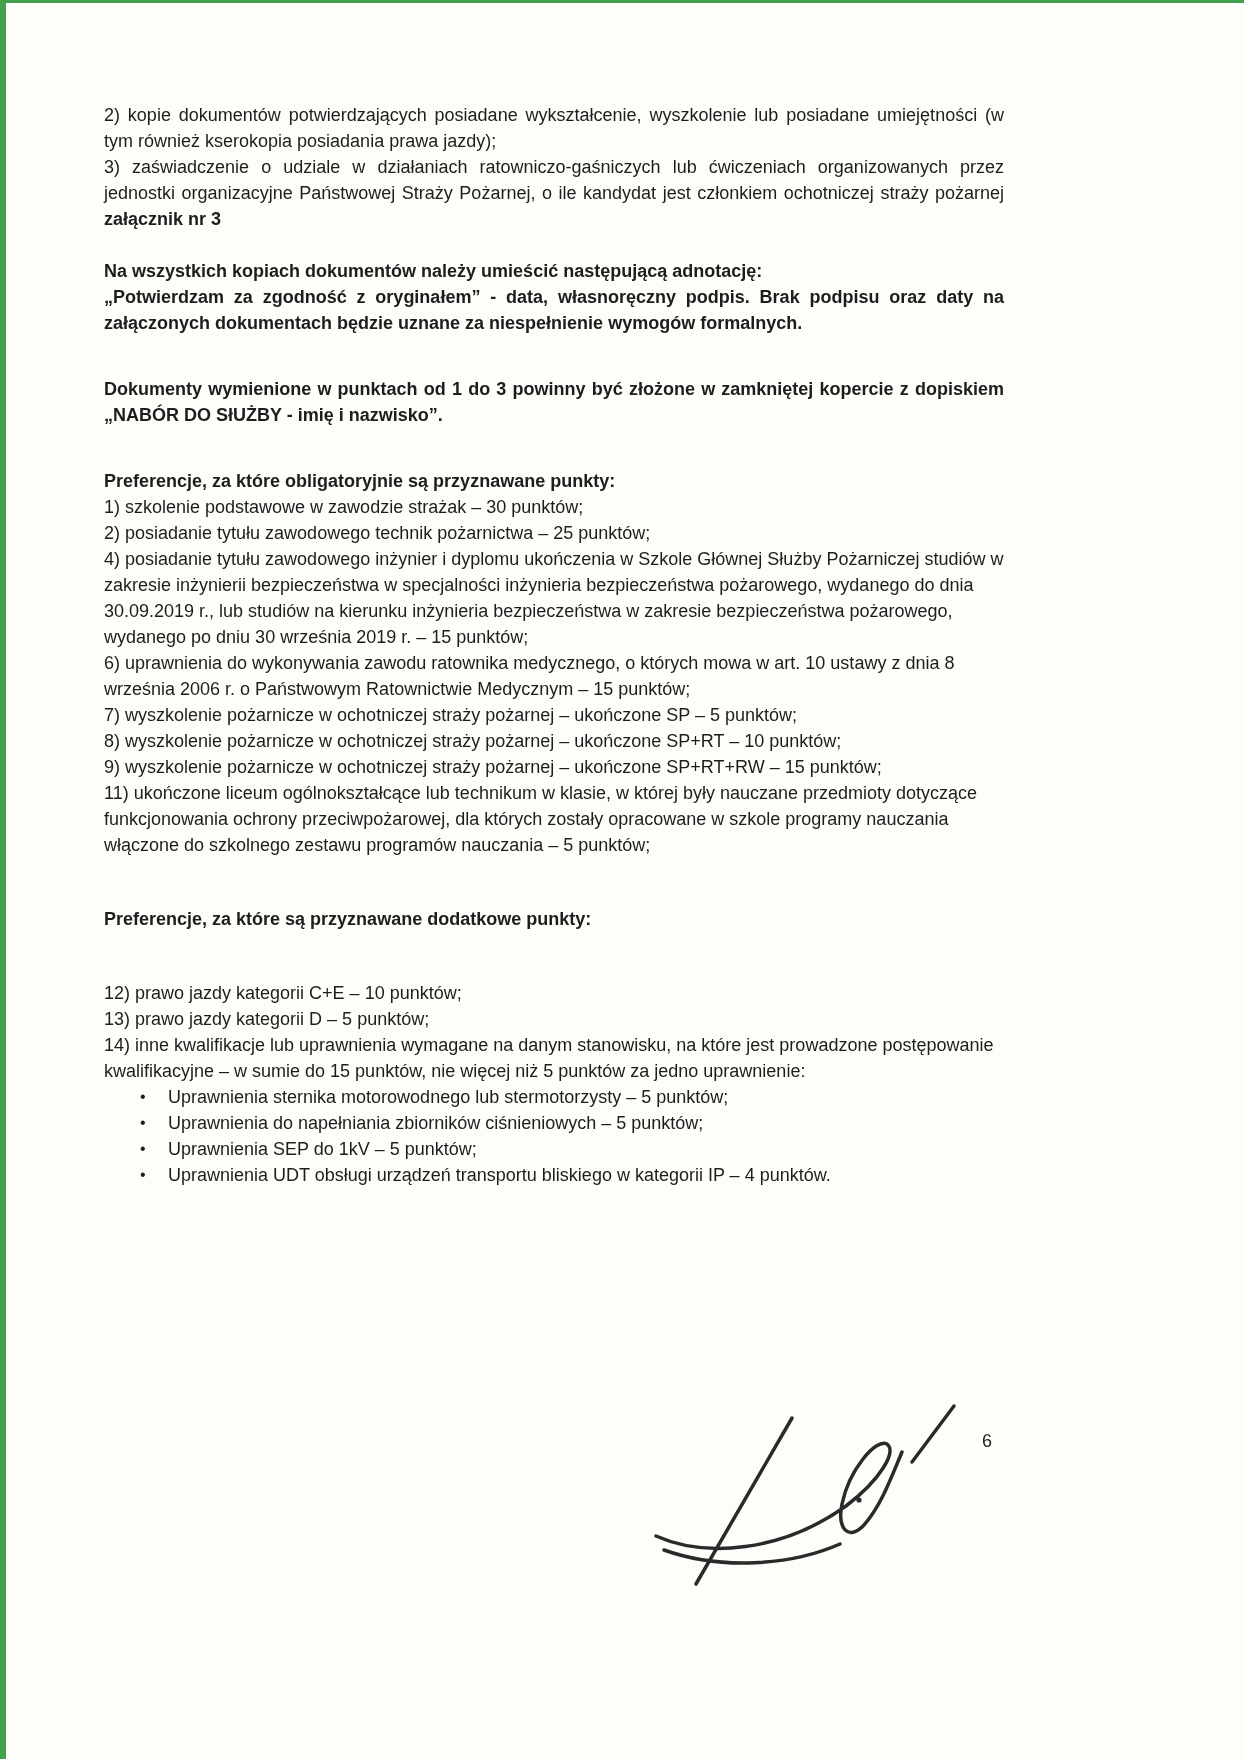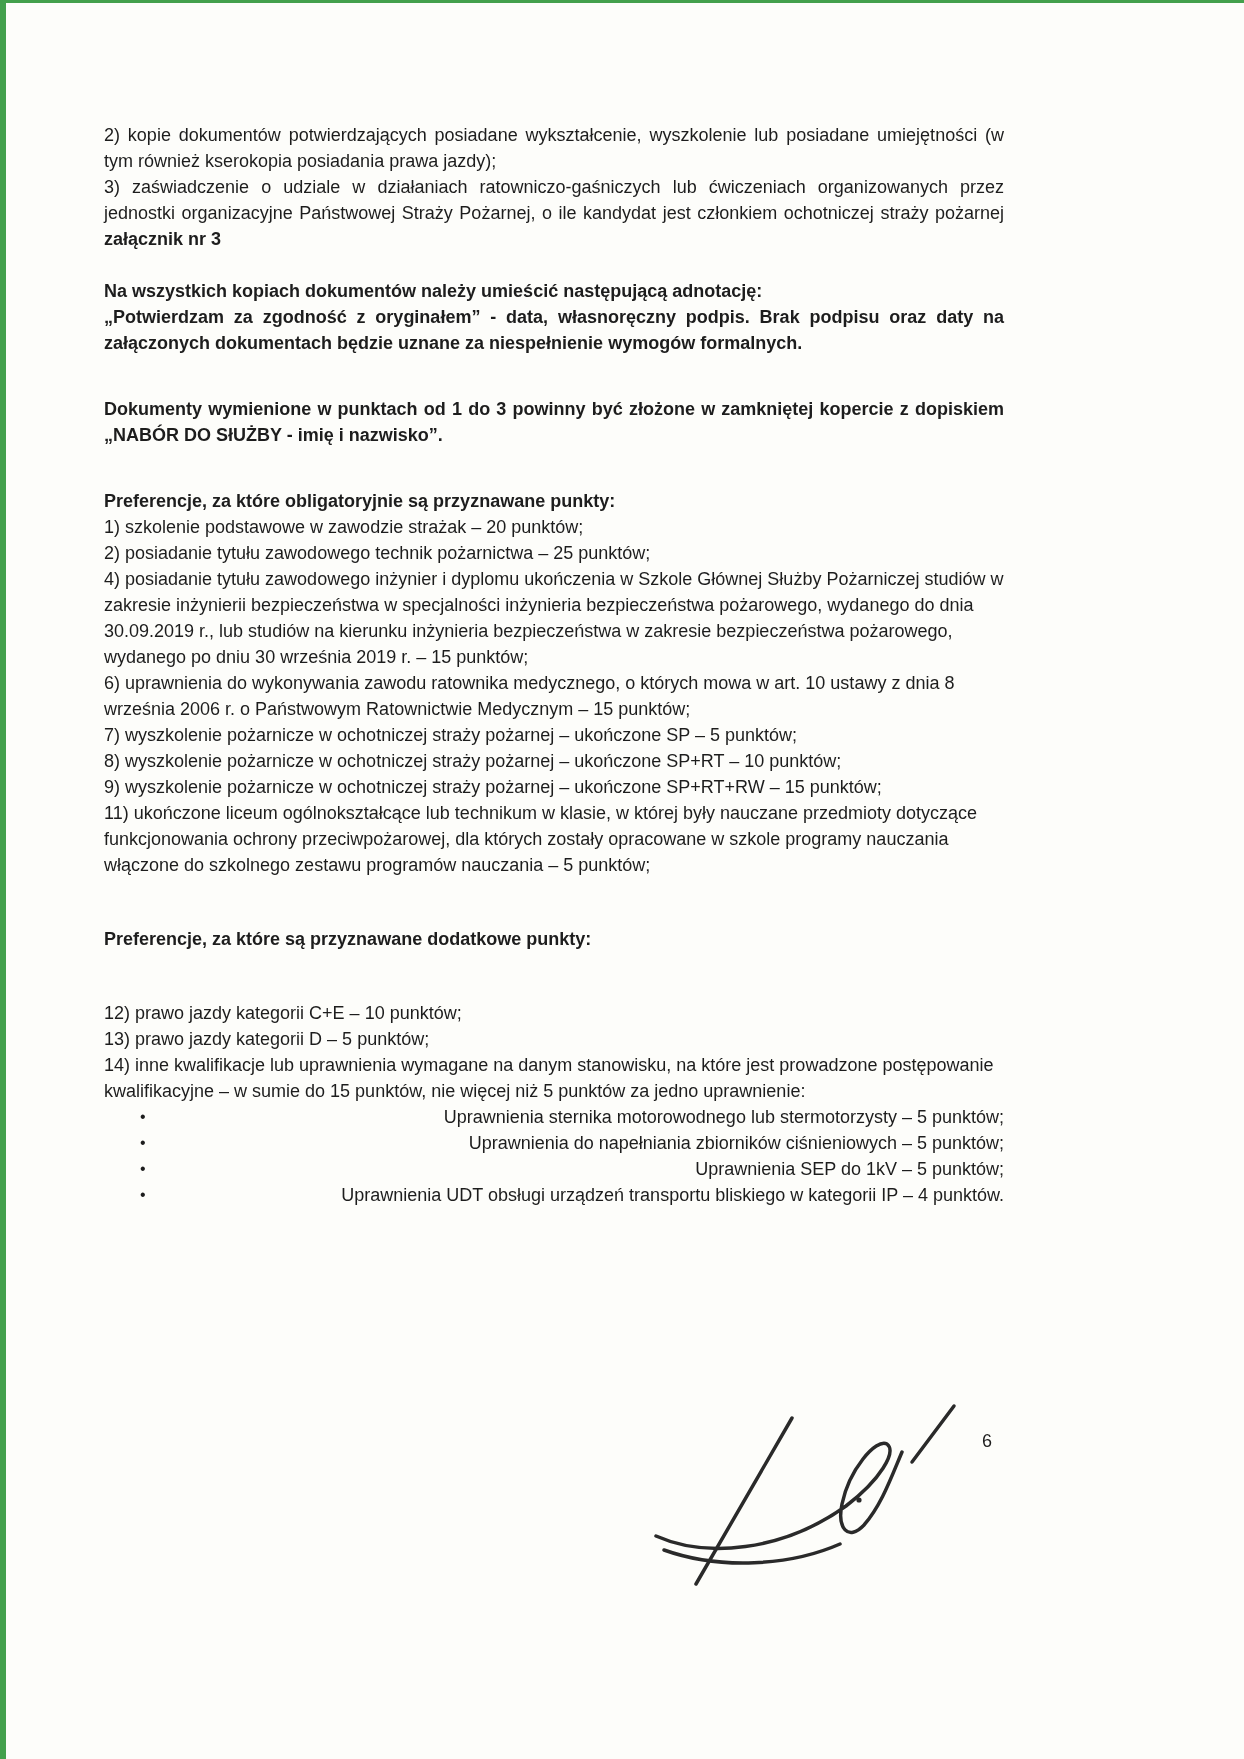--- a/index.html
+++ b/index.html
@@ -23,31 +23,30 @@
   }
   .edge-top {
     position: absolute; left: 0; top: 0;
     width: 100%; height: 3px;
     background: var(--scan-edge, #43a04c);
   }
   .content {
     position: absolute;
     left: 104px; top: 102px;
     width: 900px;
-    margin-top: 20px;
   }
   p { margin: 0; }
   .j { text-align: justify; }
   .b { font-weight: bold; }
   .gap-sm { margin-top: 26px; }
   .gap-md { margin-top: 40px; }
   .gap-lg { margin-top: 48px; }
   .block { display: block; }
   ul.bullets { list-style: none; margin: 0; padding: 0; }
-  ul.bullets li { position: relative; padding-left: 64px; text-align: right; }
+  ul.bullets li { position: relative; padding-left: 64px; }
   ul.bullets li::before {
     content: "\2022";
     position: absolute; left: 36px; top: 0;
     font-size: 16px;
   }
   .signature {
     position: absolute;
     left: 650px; top: 1398px;
     width: 320px; height: 195px;
   }
@@ -73,21 +72,21 @@
     <div class="b j gap-sm">
       <span class="block">Na wszystkich kopiach dokumentów należy umieścić następującą adnotację:</span>
       <span>„Potwierdzam za zgodność z oryginałem” - data, własnoręczny podpis. Brak podpisu oraz daty na załączonych dokumentach będzie uznane za niespełnienie wymogów formalnych.</span>
     </div>
 
     <p class="b j gap-md">Dokumenty wymienione w punktach od 1 do 3 powinny być złożone w zamkniętej kopercie z dopiskiem „NABÓR DO SłUŻBY - imię i nazwisko”.</p>
 
     <p class="b gap-md">Preferencje, za które obligatoryjnie są przyznawane punkty:</p>
 
     <div>
-      <p>1) szkolenie podstawowe w zawodzie strażak – 20 punktów;</p>
+      <p>1) szkolenie podstawowe w zawodzie strażak – 30 punktów;</p>
       <p>2) posiadanie tytułu zawodowego technik pożarnictwa – 25 punktów;</p>
       <p>4) posiadanie tytułu zawodowego inżynier i dyplomu ukończenia w Szkole Głównej Służby Pożarniczej studiów w zakresie inżynierii bezpieczeństwa w specjalności inżynieria bezpieczeństwa pożarowego, wydanego do dnia 30.09.2019 r., lub studiów na kierunku inżynieria bezpieczeństwa w zakresie bezpieczeństwa pożarowego, wydanego po dniu 30 września 2019 r. – 15 punktów;</p>
       <p>6) uprawnienia do wykonywania zawodu ratownika medycznego, o których mowa w art. 10 ustawy z dnia 8 września 2006 r. o Państwowym Ratownictwie Medycznym – 15 punktów;</p>
       <p>7) wyszkolenie pożarnicze w ochotniczej straży pożarnej – ukończone SP – 5 punktów;</p>
       <p>8) wyszkolenie pożarnicze w ochotniczej straży pożarnej – ukończone SP+RT – 10 punktów;</p>
       <p>9) wyszkolenie pożarnicze w ochotniczej straży pożarnej – ukończone SP+RT+RW – 15 punktów;</p>
       <p>11) ukończone liceum ogólnokształcące lub technikum w klasie, w której były nauczane przedmioty dotyczące funkcjonowania ochrony przeciwpożarowej, dla których zostały opracowane w szkole programy nauczania włączone do szkolnego zestawu programów nauczania – 5 punktów;</p>
     </div>
 
     <p class="b gap-lg">Preferencje, za które są przyznawane dodatkowe punkty:</p>

